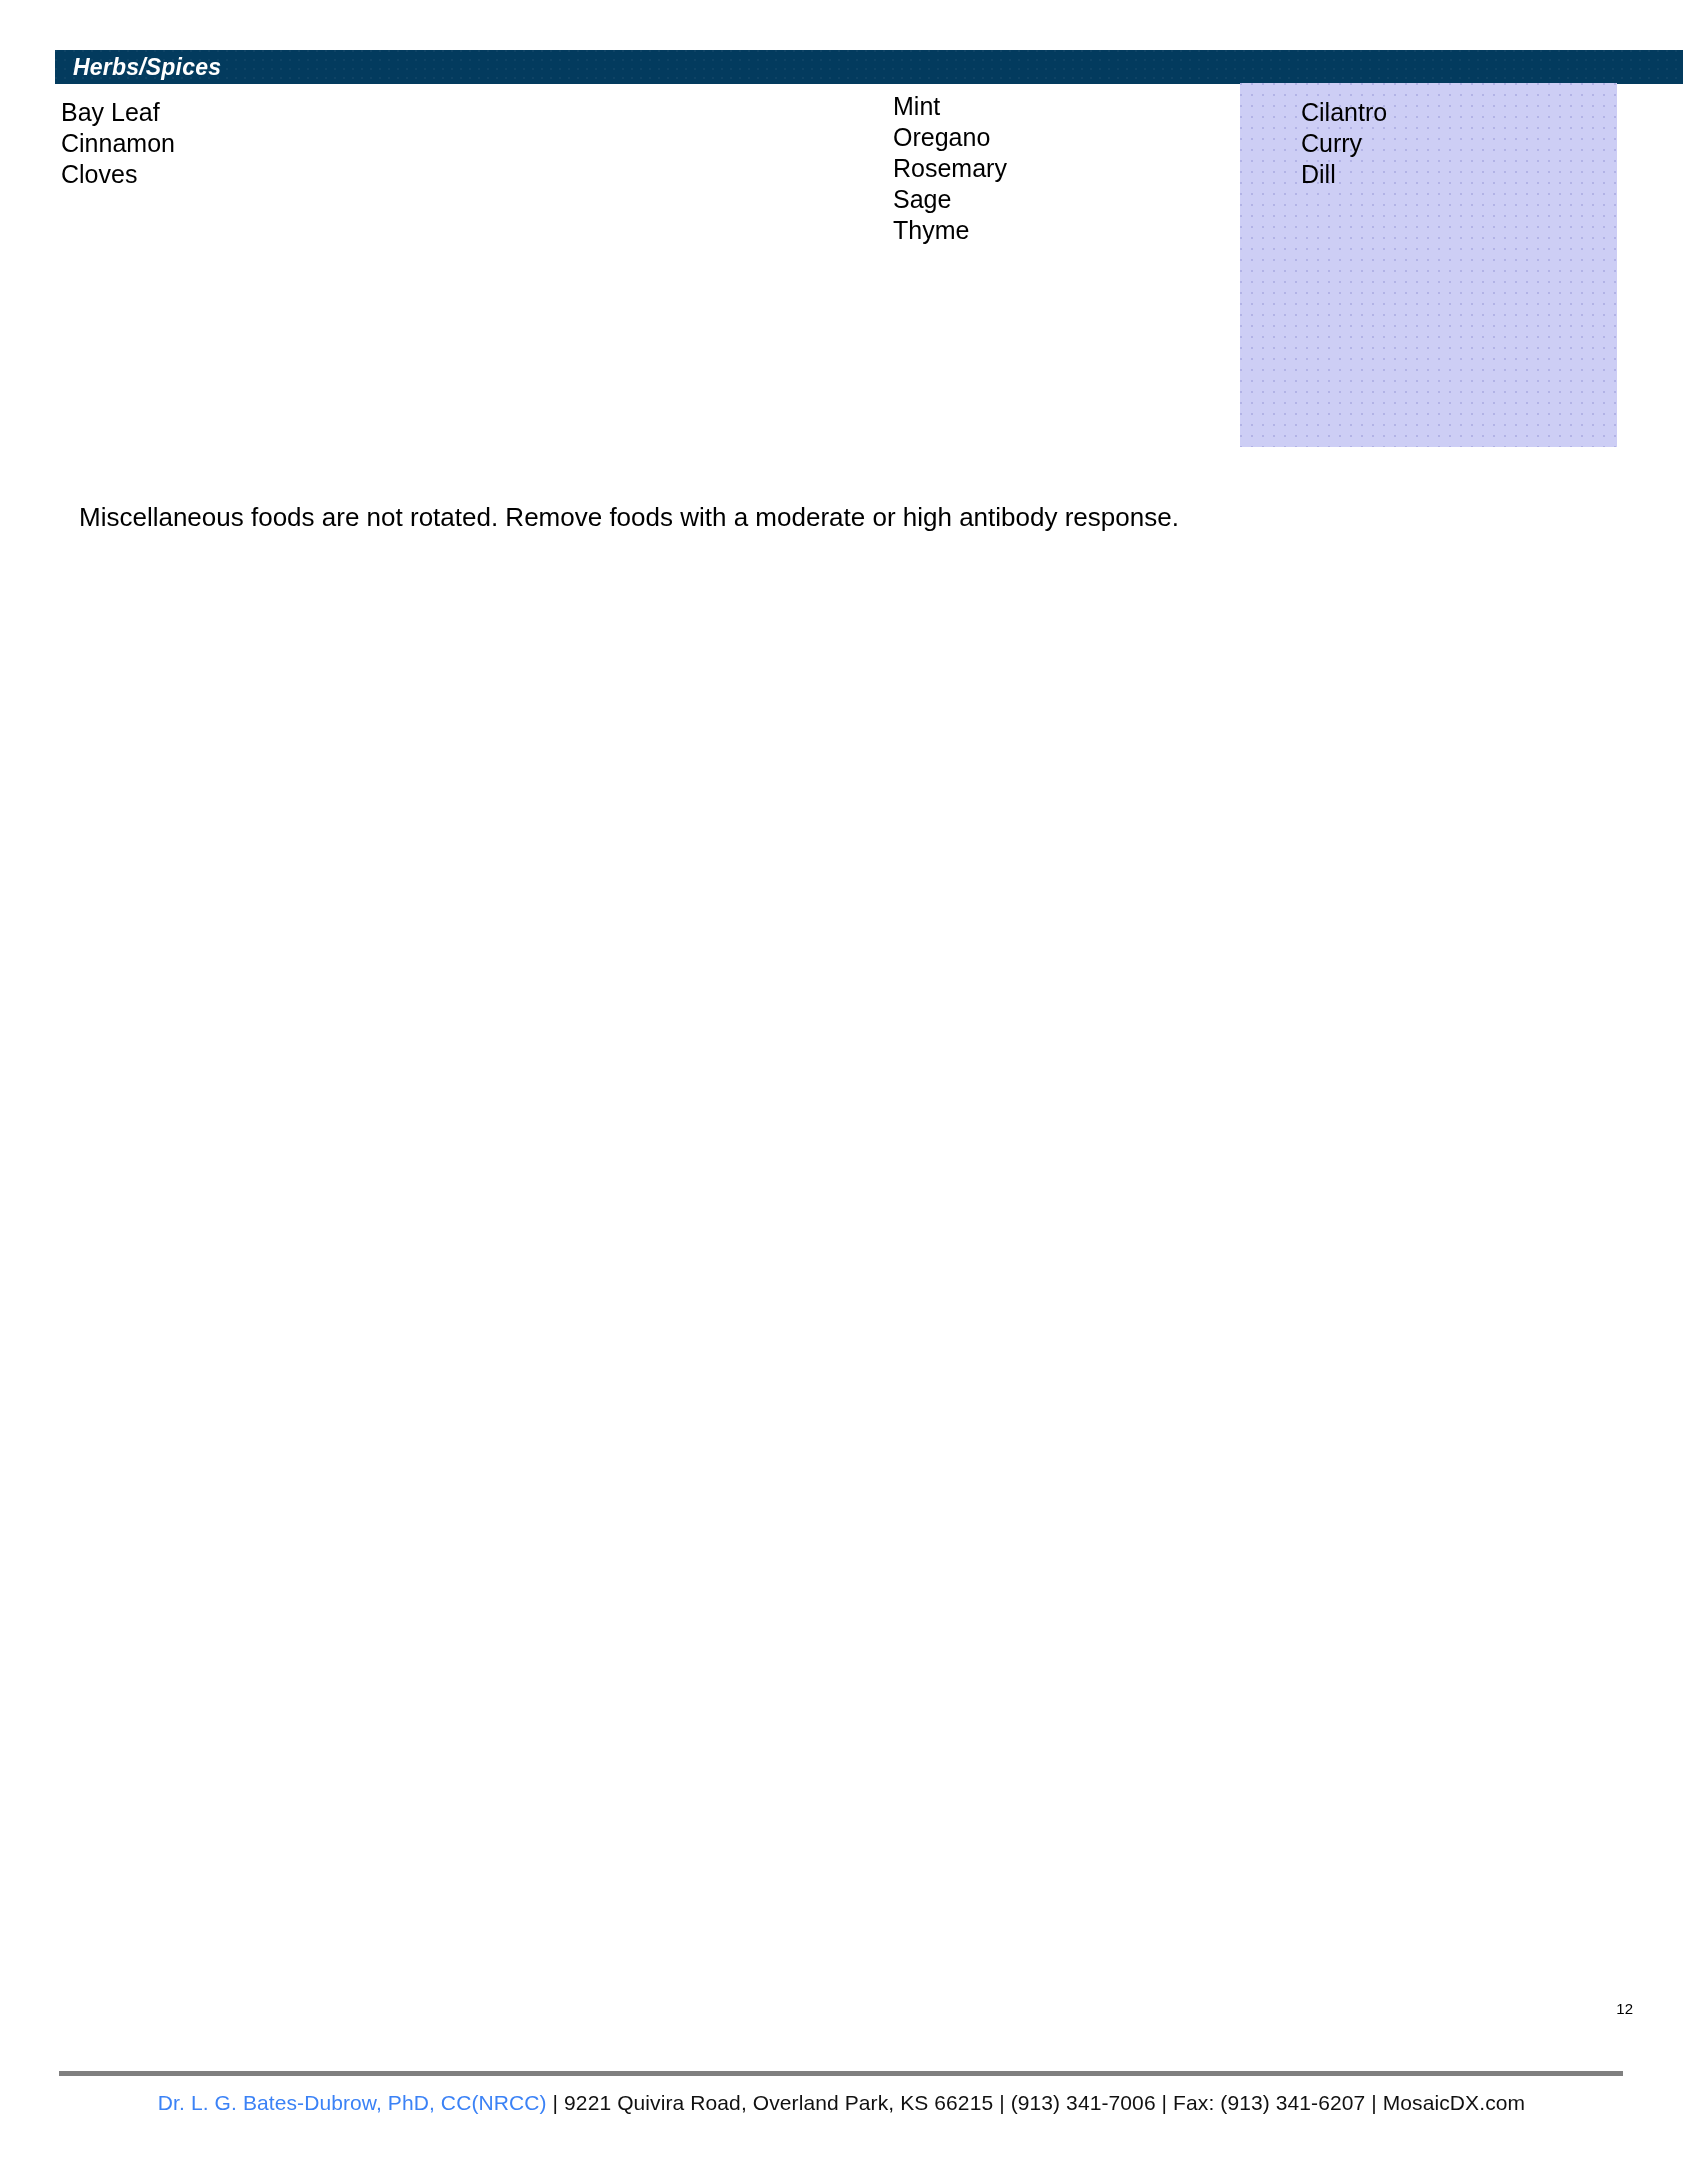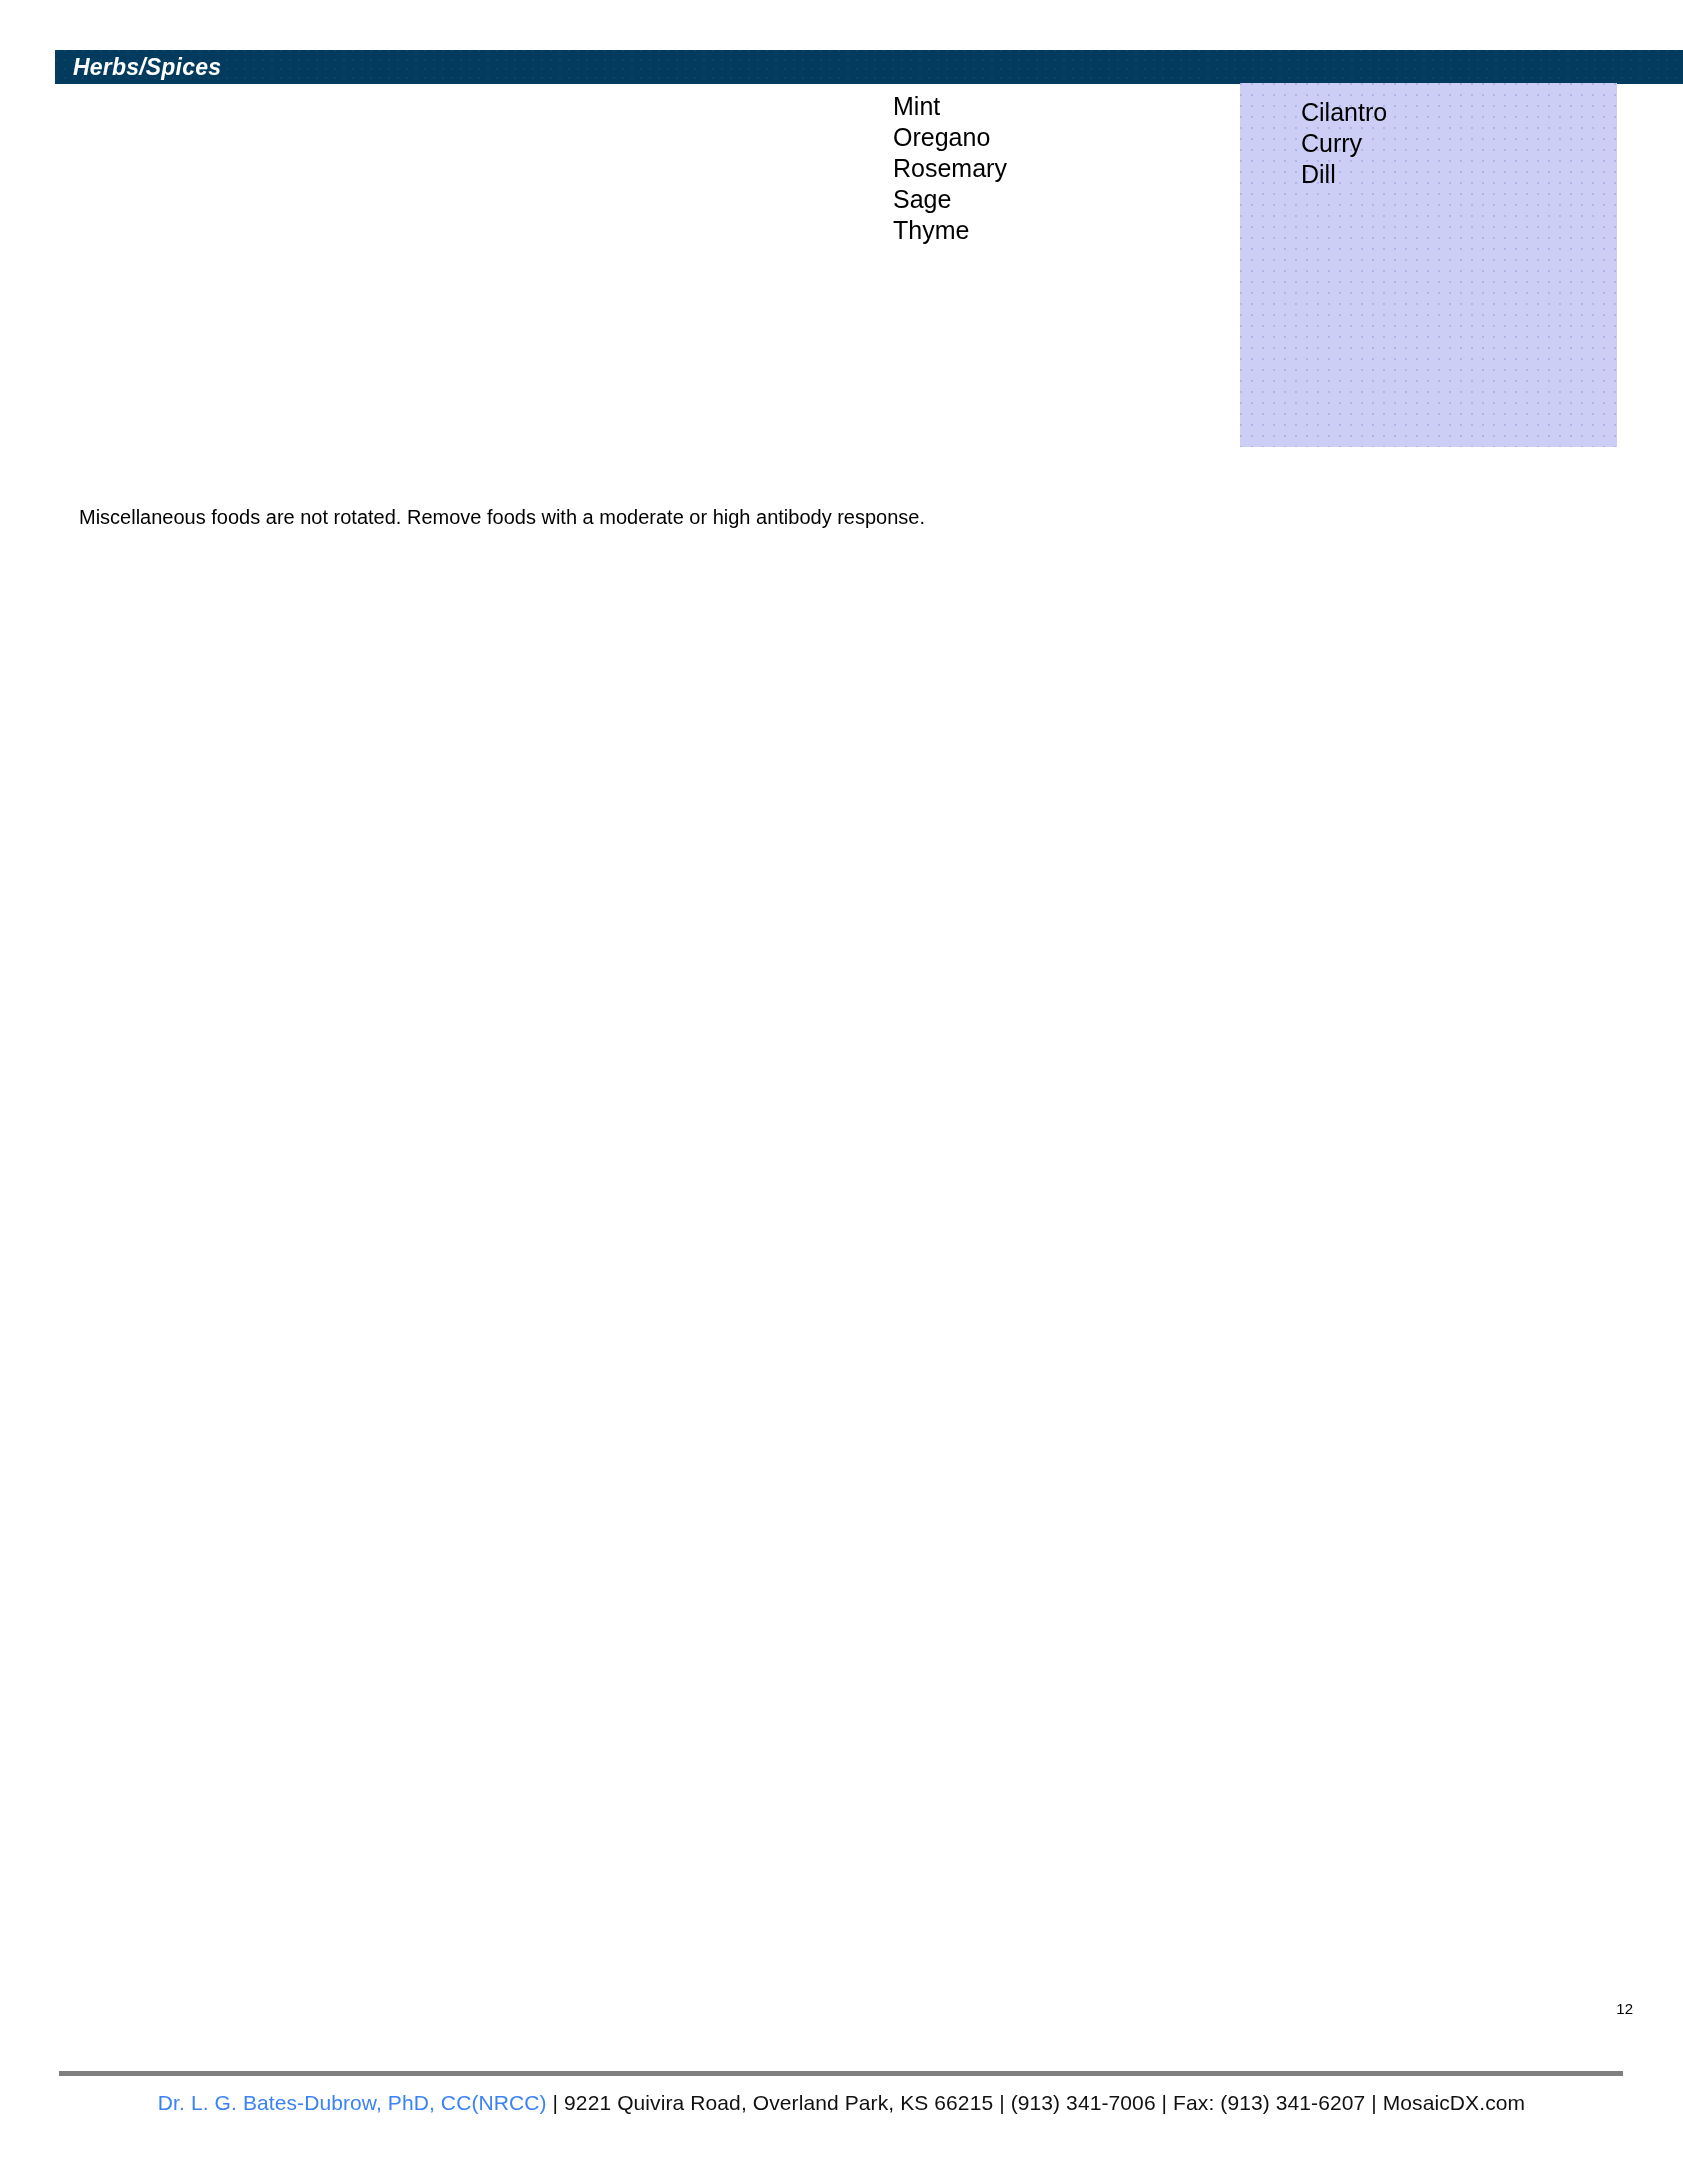--- a/index.html
+++ b/index.html
@@ -91,21 +91,21 @@
   #col-1 .items { padding-left: 0px;  padding-top: 14px; }
   #col-2 .items { padding-left: 61px; padding-top: 8px; }
   #col-3 .items { padding-left: 61px; padding-top: 8px; }
   #col-4 .items { padding-left: 61px; padding-top: 14px; }
 
   
   .misc-note {
     position: absolute;
     left: 79px;
     top: 502px;
-    font-size: 20px;
+    font-size: 26px;
     line-height: 31px;
     color: #000000;
     white-space: nowrap;
   }
 
   
   .page-number {
     position: absolute;
     right: 50px;
     top: 2000px;
@@ -146,20 +146,27 @@
 <body>
 
 <div class="page">
 
   <div class="section-bar" id="bar-herbs">
     <span class="bar-title">Herbs/Spices</span>
   </div>
 
   <div class="columns-area">
 
+    <div class="food-col" id="col-1">
+      <div class="items">
+        <div class="item">Bay Leaf</div>
+        <div class="item">Cinnamon</div>
+        <div class="item">Cloves</div>
+      </div>
+    </div>
 
 
     <div class="food-col shaded" id="col-4">
       <div class="items">
         <div class="item">Cilantro</div>
         <div class="item">Curry</div>
         <div class="item">Dill</div>
       </div>
     </div>
 

